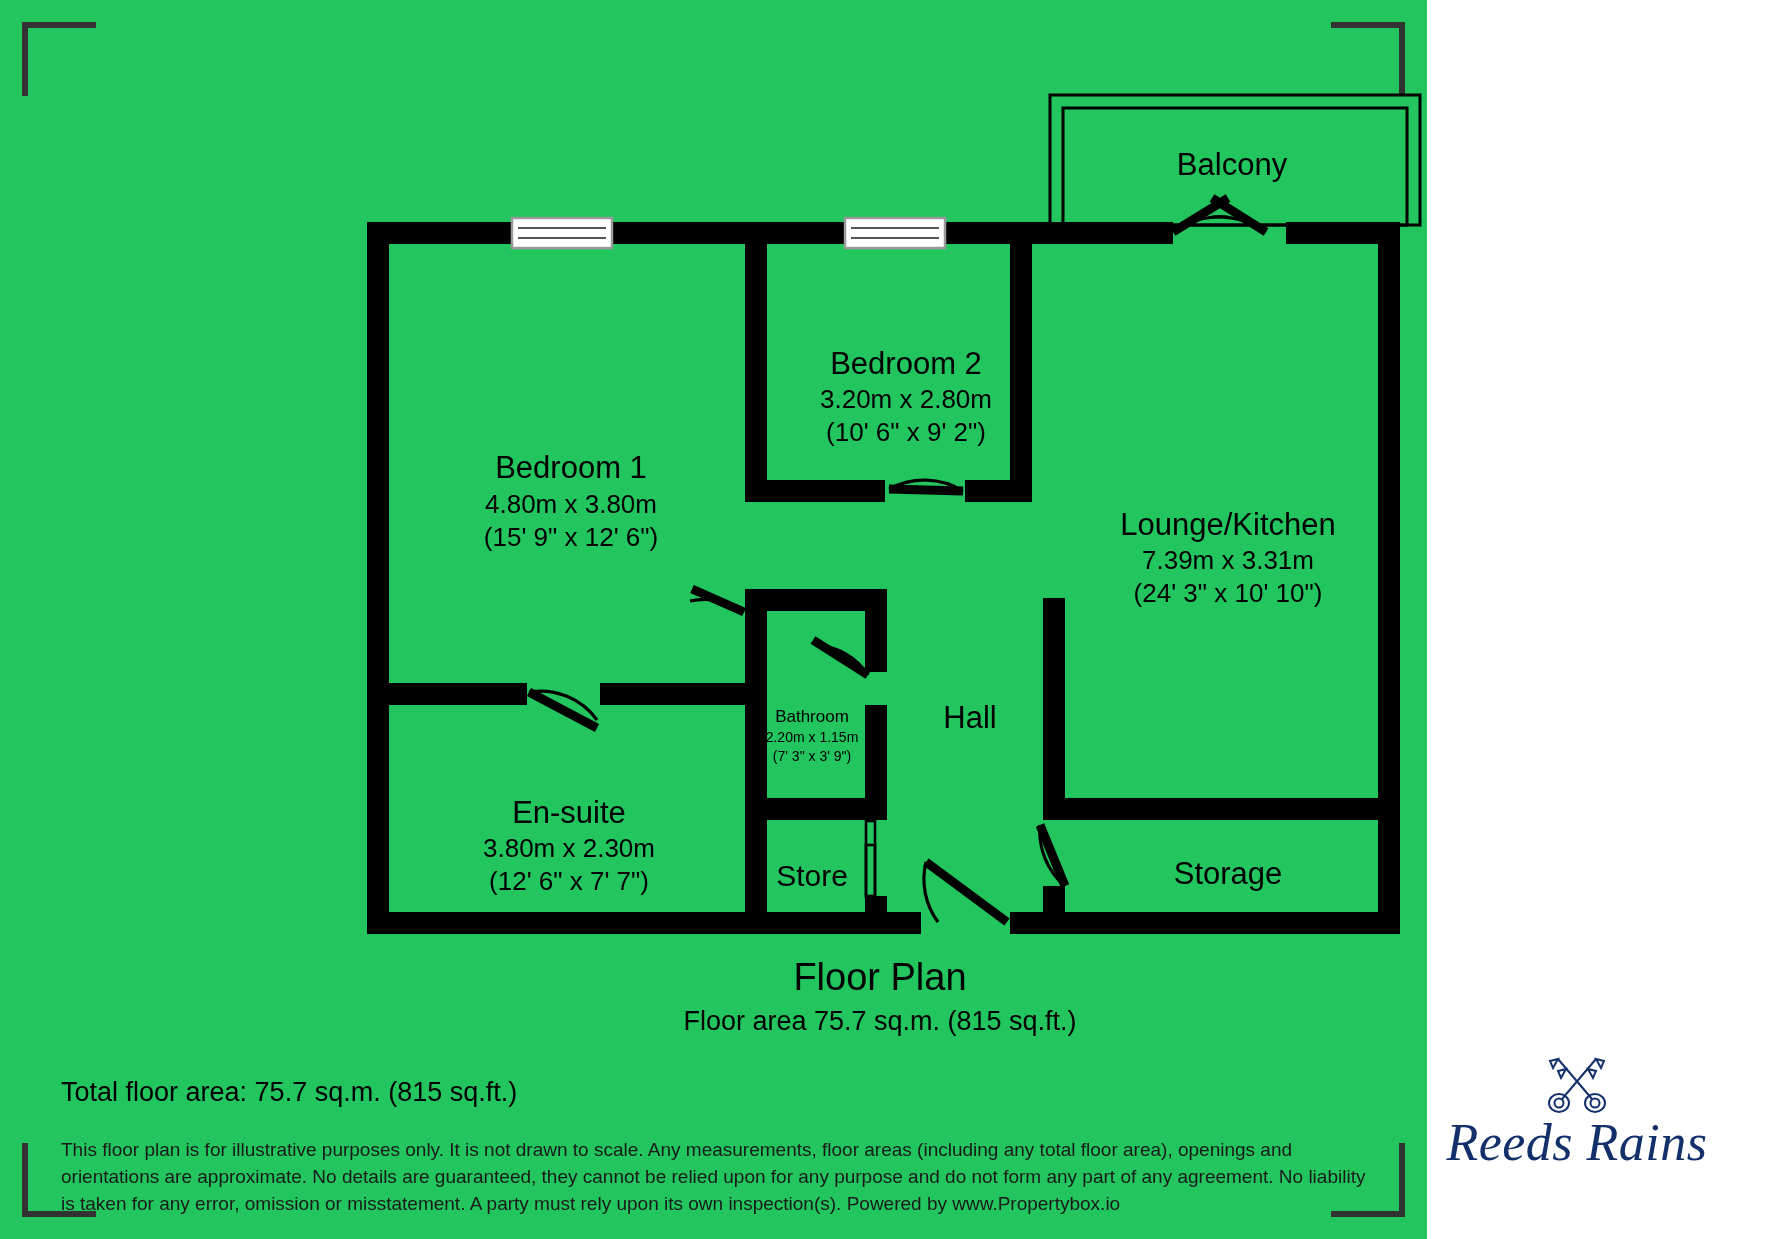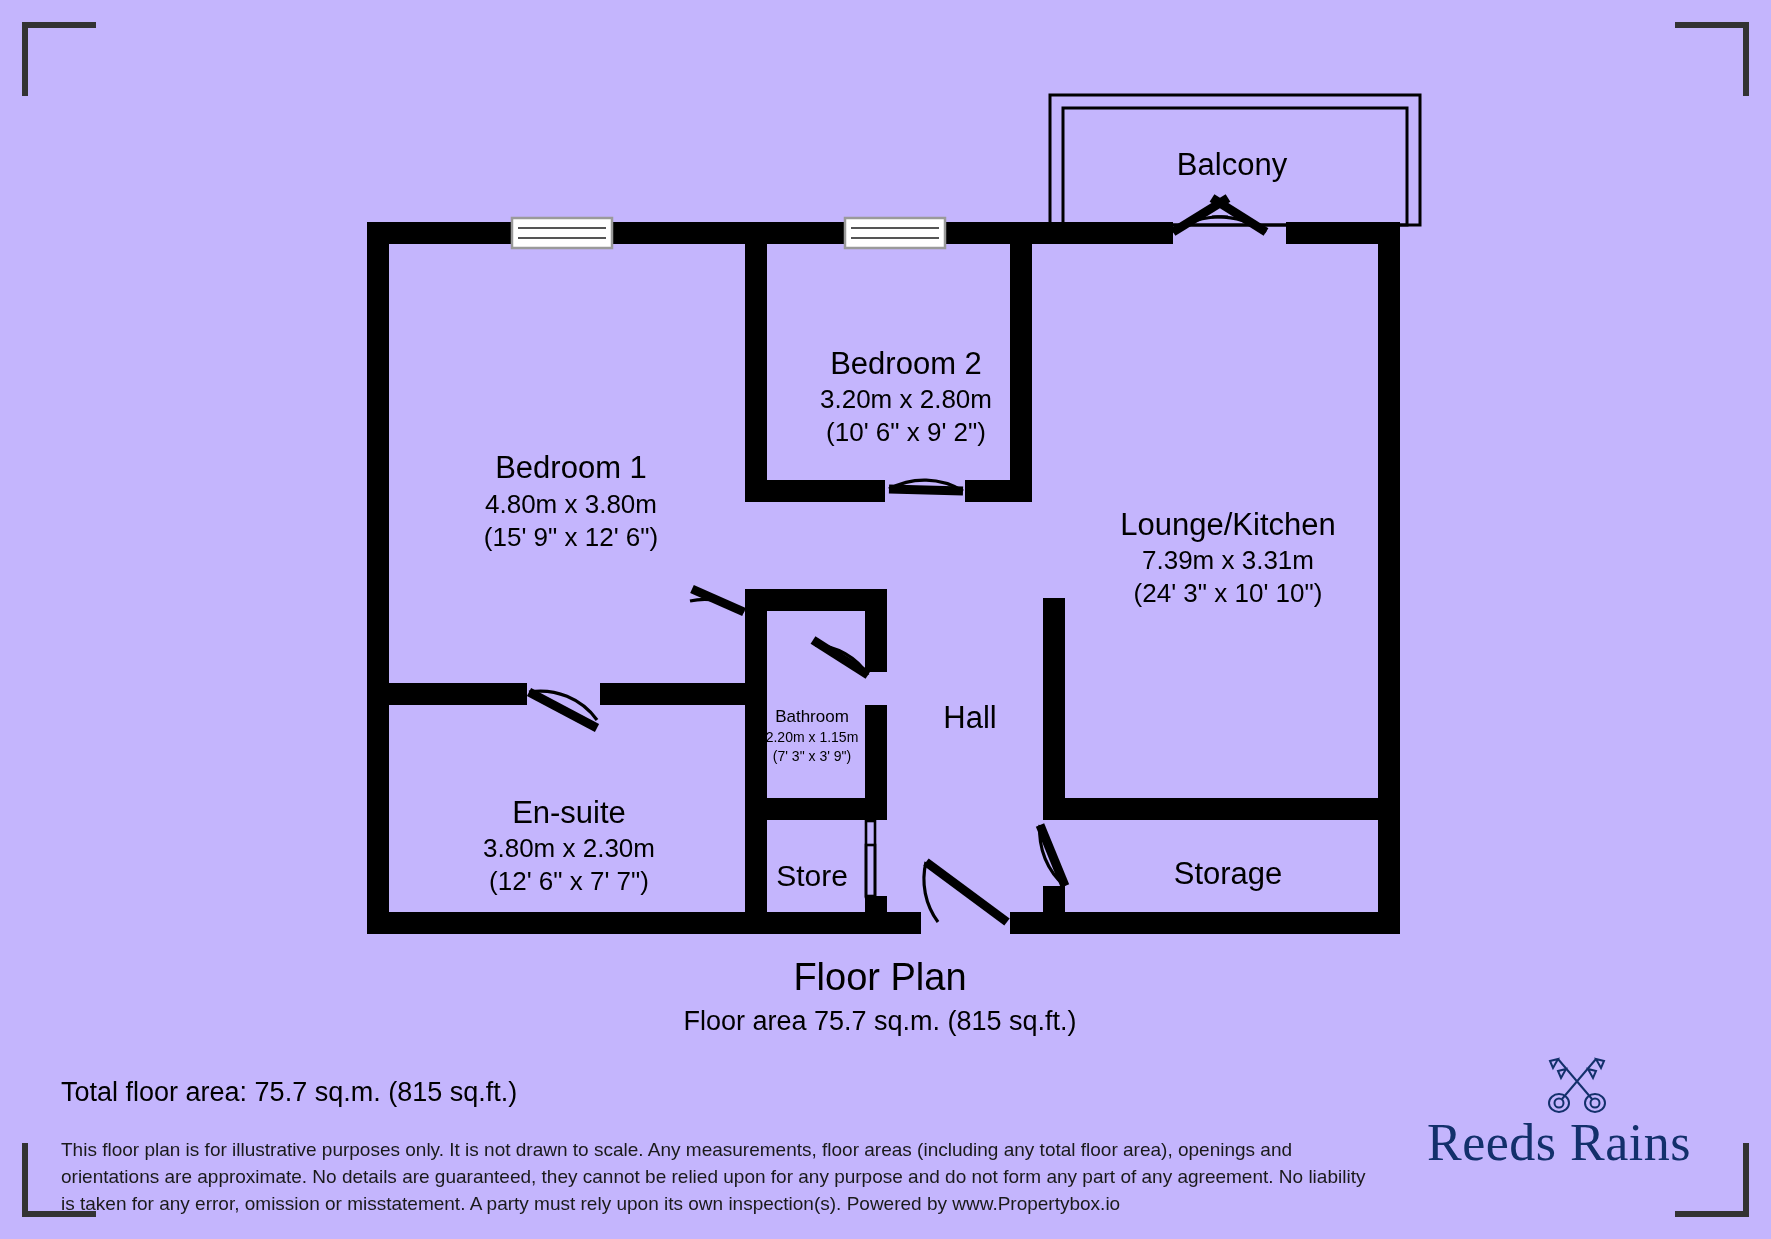--- a/index.html
+++ b/index.html
@@ -10,23 +10,23 @@
   body {
     width: 1771px;
     height: 1239px;
     position: relative;
     font-family: "Liberation Sans", sans-serif;
     overflow: hidden;
   }
   #page {
     position: absolute;
     left: 0; top: 0;
-    width: 1771px;
+    width: 1427px;
     height: 1239px;
-    background: #c4b5fd;
+    background: #22c55e;
   }
   .corner {
     position: absolute;
     width: 68px;
     height: 68px;
     border-color: #333333;
     border-style: solid;
     border-width: 0;
   }
   .corner.tl { left: 22px;  top: 22px;  border-left-width: 6px; border-top-width: 6px; }
@@ -86,21 +86,22 @@
     font-size: 19px;
     line-height: 1.42;
     color: #1a1a1a;
     text-align: left;
   }
   #logo {
     position: absolute;
     right: 48px;
     top: 8px;
     width: 300px;
-    text-align: left;
+    text-align: center;
+    font-style: italic;
   }
   #logo-keys {
     display: block;
     margin: 0 auto 2px auto;
   }
   #logo-text {
     font-family: "Liberation Serif", serif;
     font-size: 52px;
     color: #13306b;
     letter-spacing: 0.5px;

